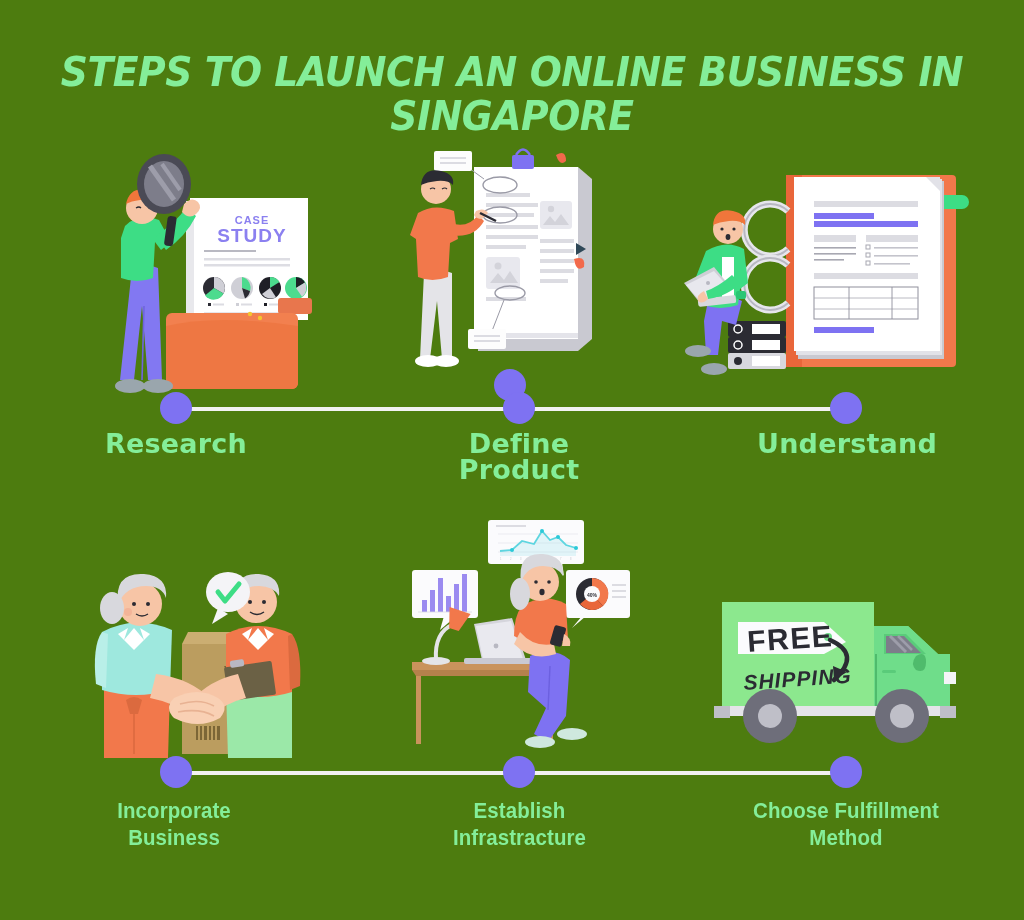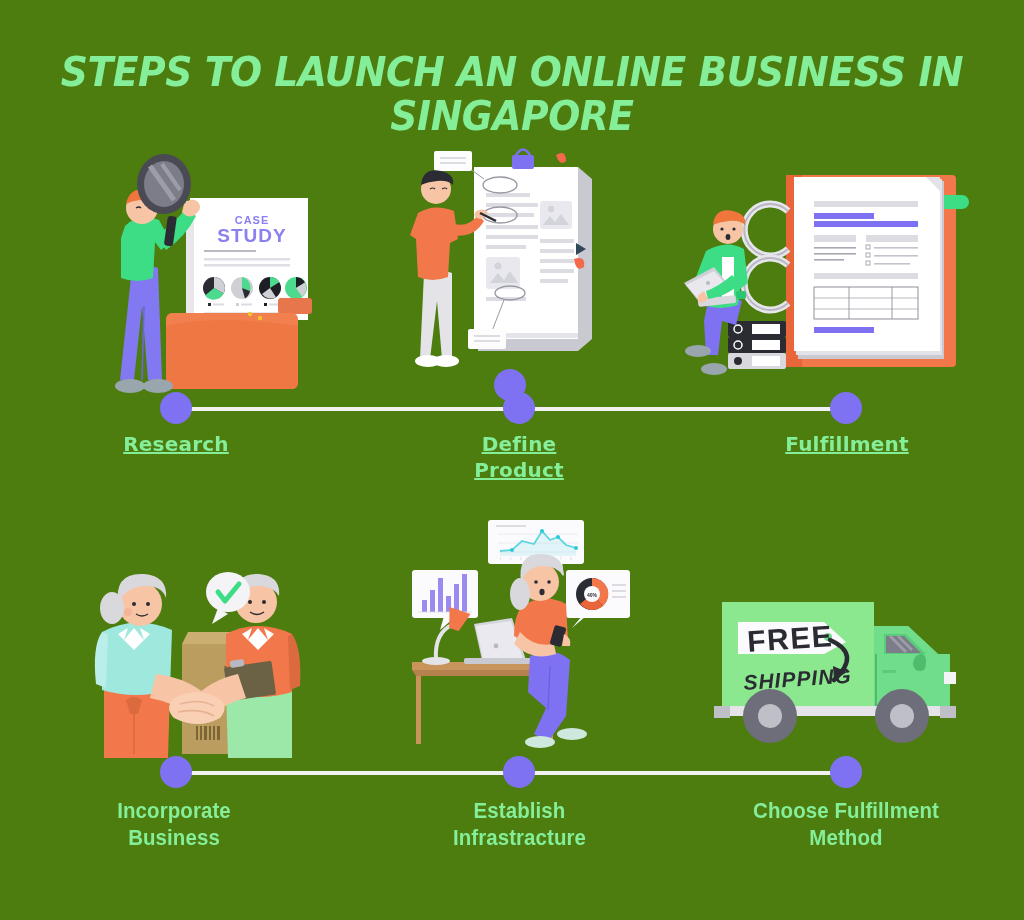--- a/index.html
+++ b/index.html
@@ -50,23 +50,22 @@
 
   
   .labels{position:absolute;left:0;width:1024px;}
   .label{
     position:absolute;text-align:center;color:#84EE99;
   }
   .label .ln{display:block;}
 
   .lbl-style-a{
     font-family:"DejaVu Sans",sans-serif;
-    font-weight:700;font-size:20px;line-height:26px;
+    font-weight:700;font-size:27px;line-height:26px;
     letter-spacing:0.2px;
-    text-decoration:underline;
   }
   .lbl-style-b{
     font-family:"Liberation Sans Narrow","Liberation Sans",sans-serif;
     font-weight:700;font-size:22px;line-height:27px;
     transform:scaleX(0.93);
     letter-spacing:0.1px;
   }
 
   
   .l1{left:76px;top:0;width:200px;}
@@ -323,21 +322,21 @@
     <div class="labels" style="top:296px;">
       <div class="label lbl-style-a l1">
         <span class="ln">Research</span>
         <span class="ln"></span>
       </div>
       <div class="label lbl-style-a l2">
         <span class="ln">Define</span>
         <span class="ln">Product</span>
       </div>
       <div class="label lbl-style-a l3">
-        <span class="ln">Fulfillment</span>
+        <span class="ln">Understand</span>
       </div>
     </div>
   </div>
 
   <div class="row row2">
 
     <div class="art-strip">
 
       <div class="art" style="left:78px;top:58px;">
         <svg width="250" height="200" viewBox="0 0 250 200">

